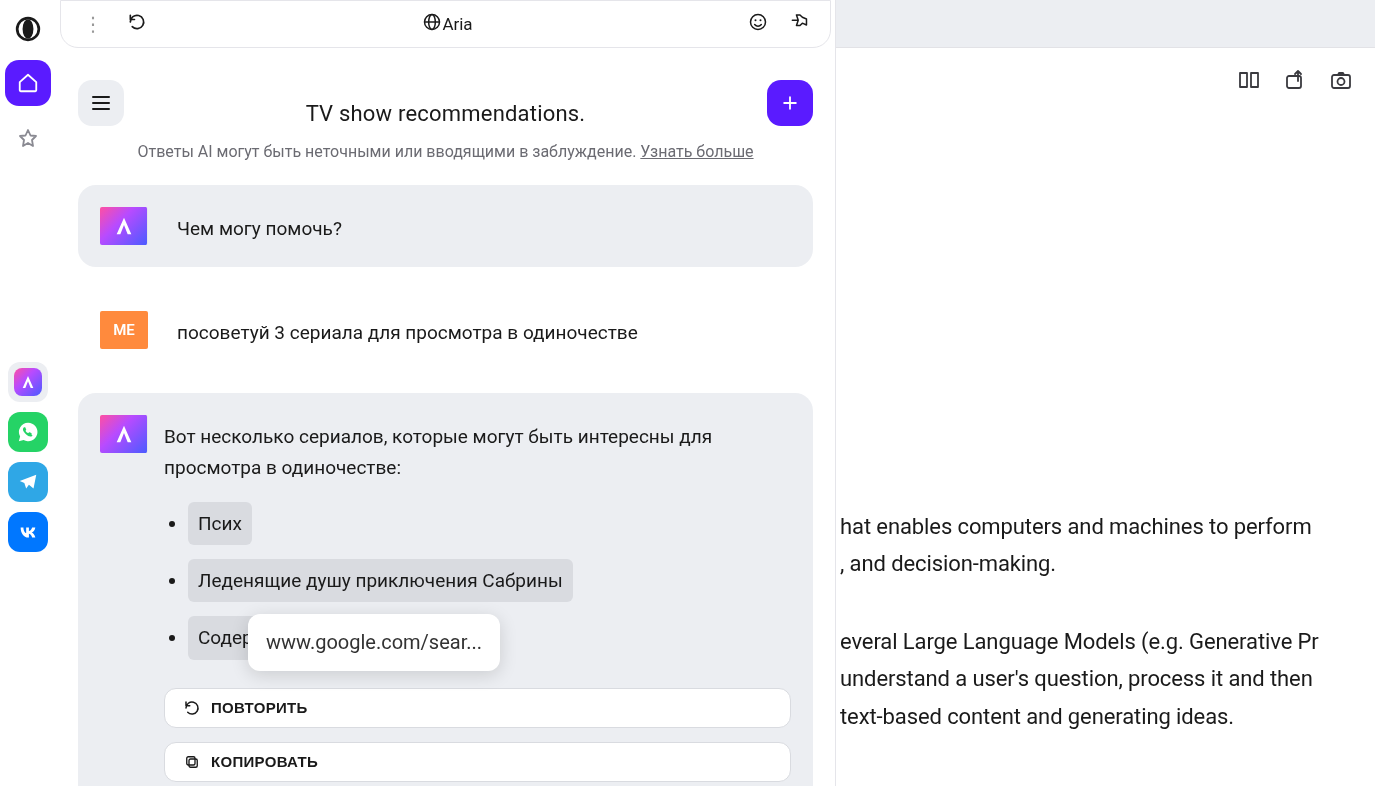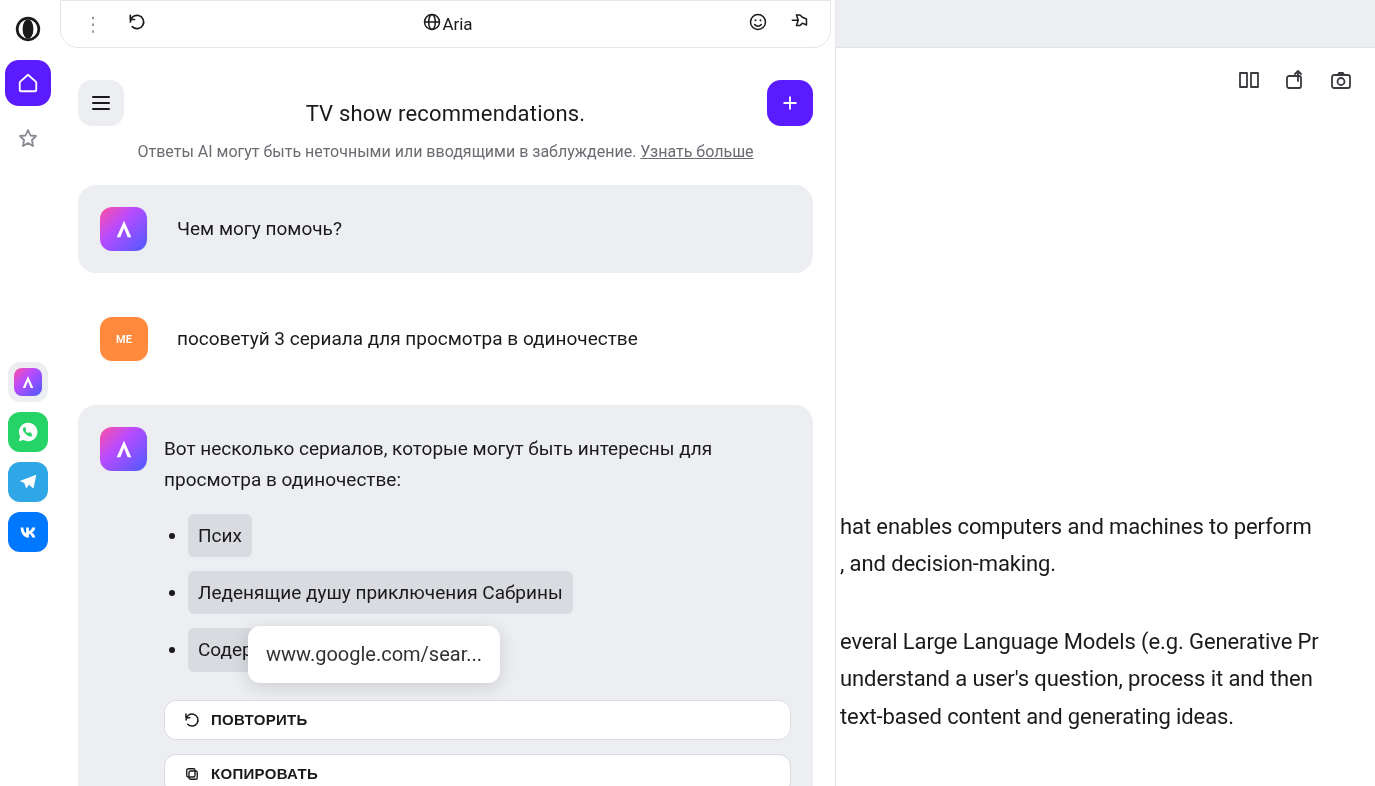--- a/index.html
+++ b/index.html
@@ -33,21 +33,21 @@
   .aria-header .ht { flex:1; text-align:center; font-size:22px; color:#1a1a1a; letter-spacing:0.2px; }
   .aria-header .plus { width:46px; height:46px; border-radius:14px; background:#5a1bff; display:flex; align-items:center; justify-content:center; cursor:pointer; }
 
   .chat { flex:1; overflow-y:auto; padding: 0 22px 20px; }
   .disclaimer { text-align:center; font-size:16px; color:#6b6b72; padding: 16px 0 24px; }
   .disclaimer a { color:#6b6b72; text-decoration: underline; cursor:pointer;}
 
   .msg { border-radius:18px; padding: 22px 22px 22px 22px; margin-bottom: 22px; display:flex; gap:29px; }
   .msg.ai { background:#eceef2; }
   .msg.user { background:#fff; }
-  .avatar { width:48px; height:44px; border-radius:12px; flex-shrink:0; display:flex; align-items:center; justify-content:center; font-weight:600; color:#fff; font-size:11px; }
+  .avatar { width:48px; height:38px; border-radius:2px; flex-shrink:0; display:flex; align-items:center; justify-content:center; font-weight:600; color:#fff; font-size:15px; }
   .avatar.aria { background: linear-gradient(135deg,#ff4fa2 0%,#b84bff 40%,#4b5bff 100%); }
   .avatar.me { background:#ff8a3d; }
   .body { flex:1; color:#1a1a1a; font-size:19px; line-height:1.65; padding-top: 6px; }
 
   .body ul { list-style: disc; padding-left: 24px; margin-top: 18px; text-decoration: underline; }
   .body ul li { margin-bottom: 14px; }
   .chip { display:inline-block; background:#d9dbe0; padding: 6px 10px; border-radius:6px; cursor:pointer; }
 
   .tooltip { position:absolute; background:#fff; border-radius:12px; box-shadow: 0 4px 18px rgba(0,0,0,0.14); padding: 12px 18px; font-size:20px; color:#333; max-width: 260px; white-space:nowrap; overflow:hidden; text-overflow:ellipsis; }
 

